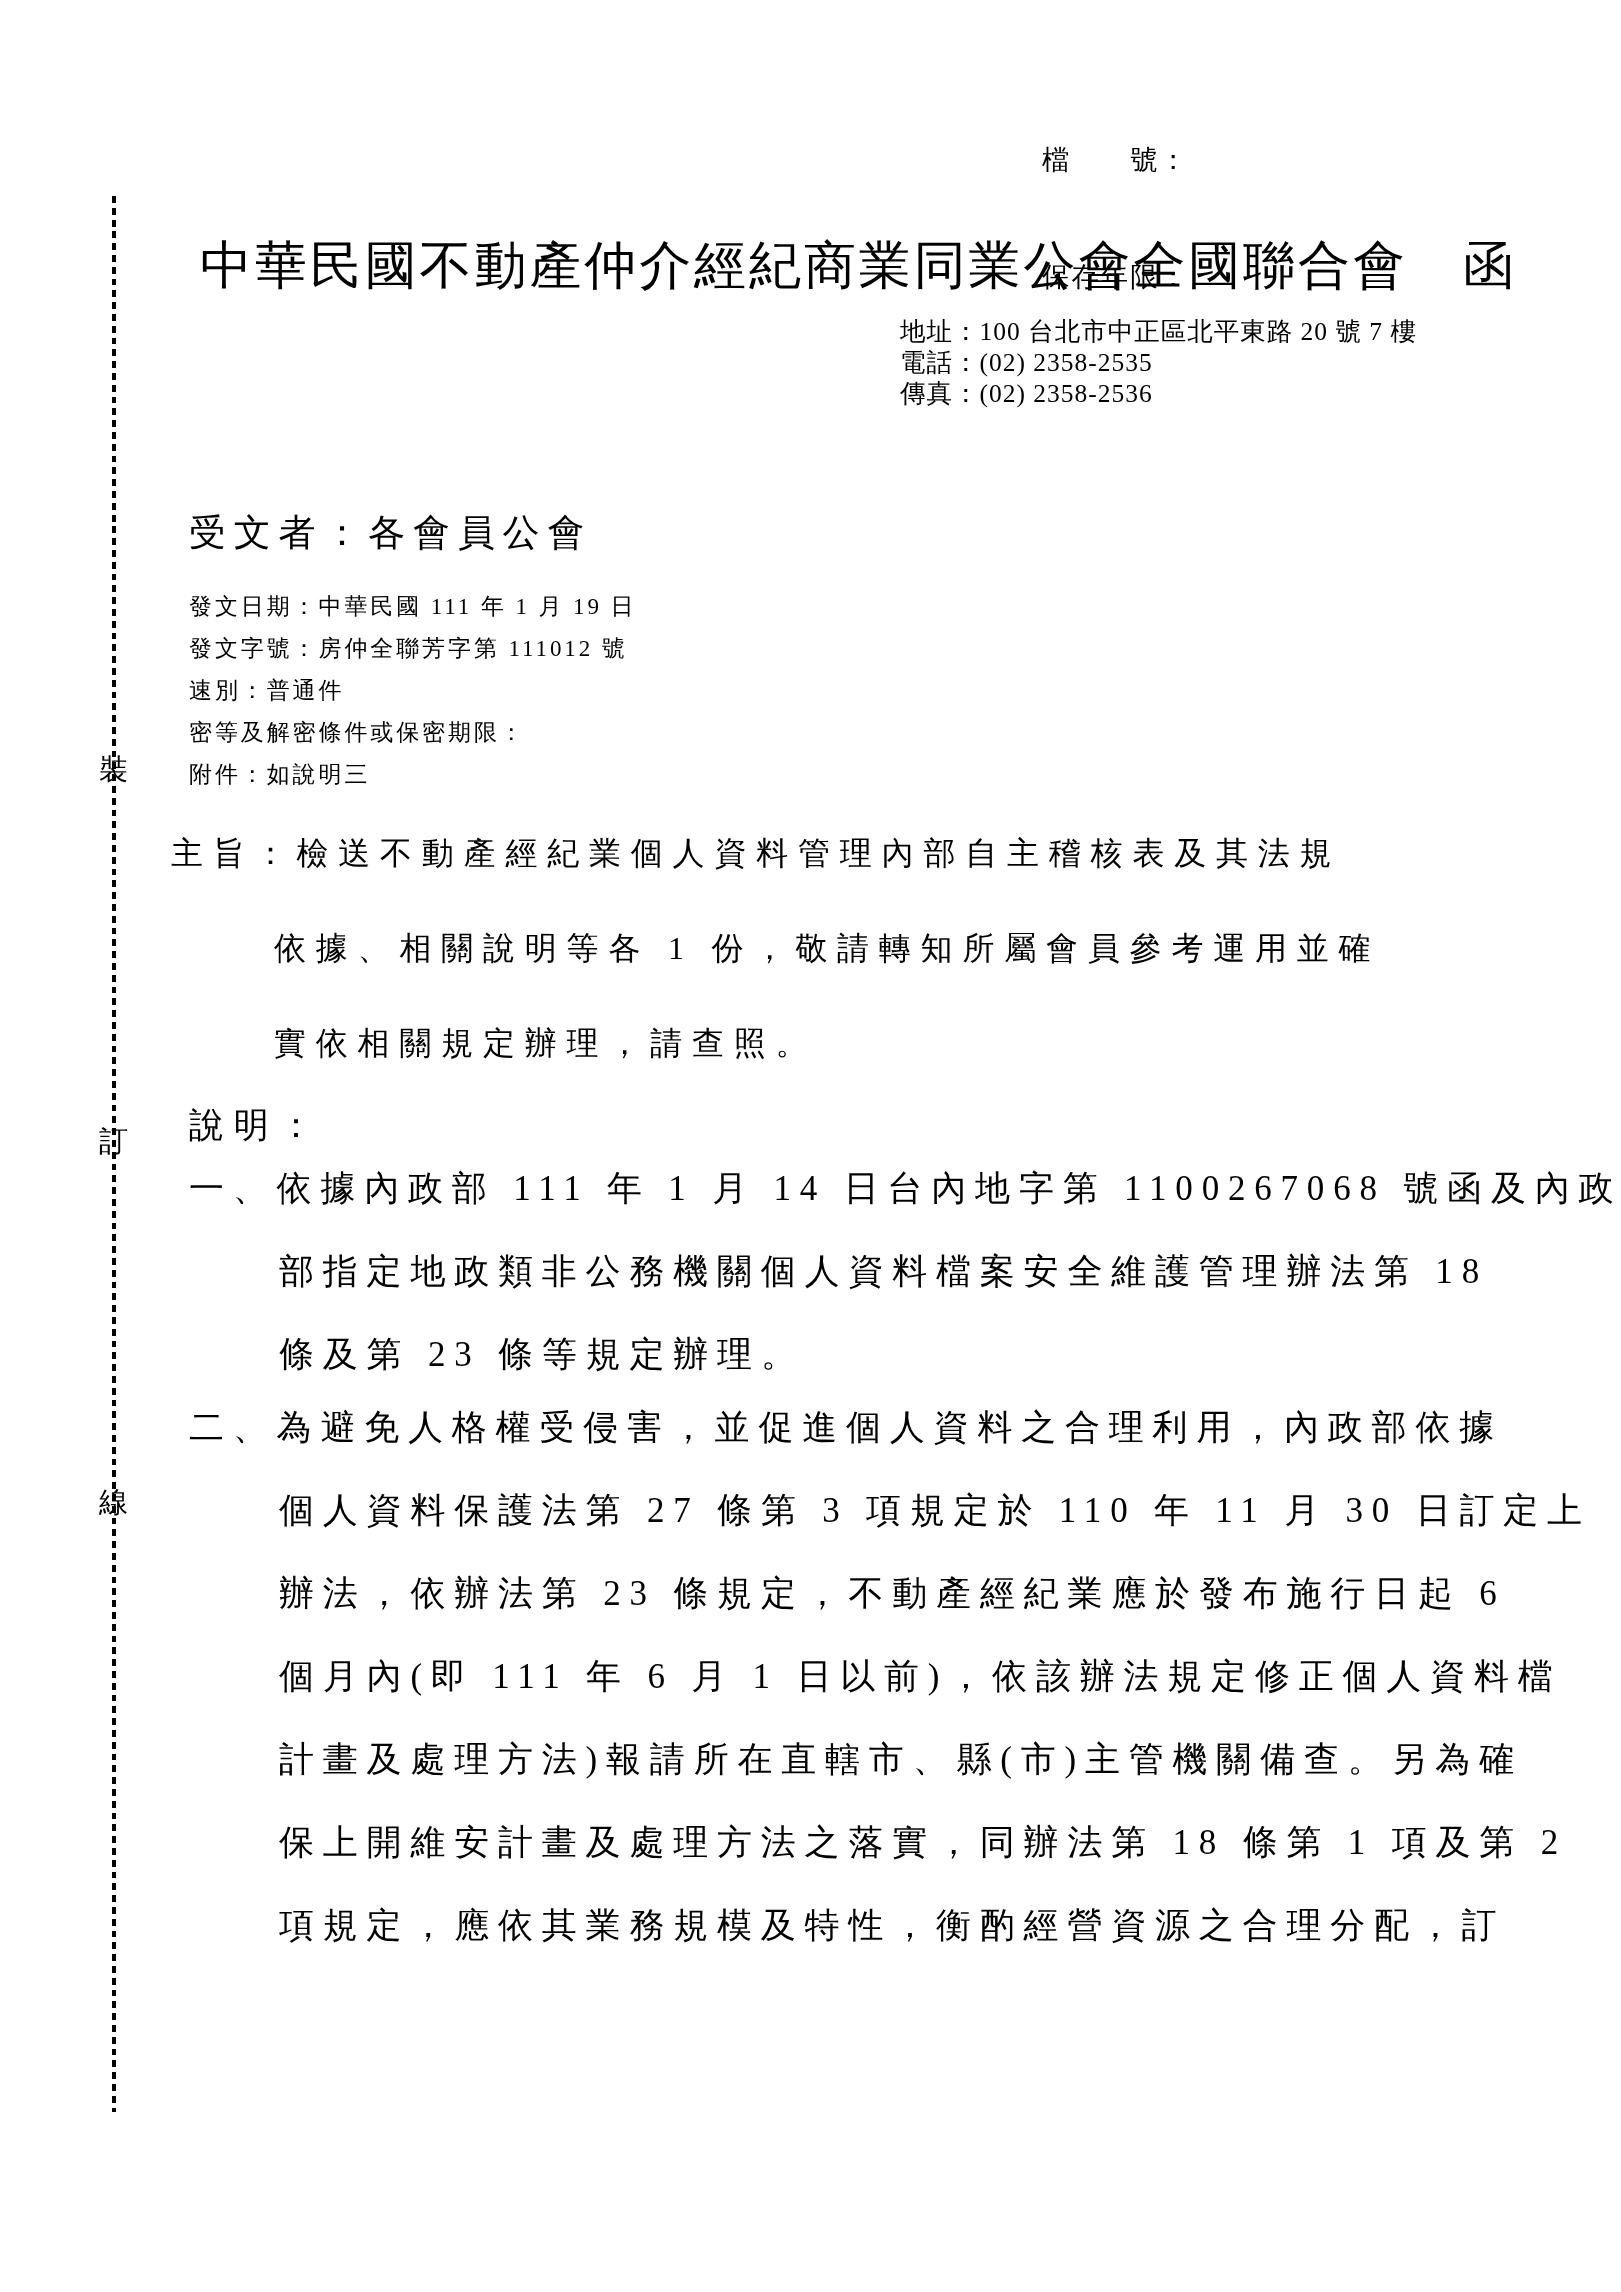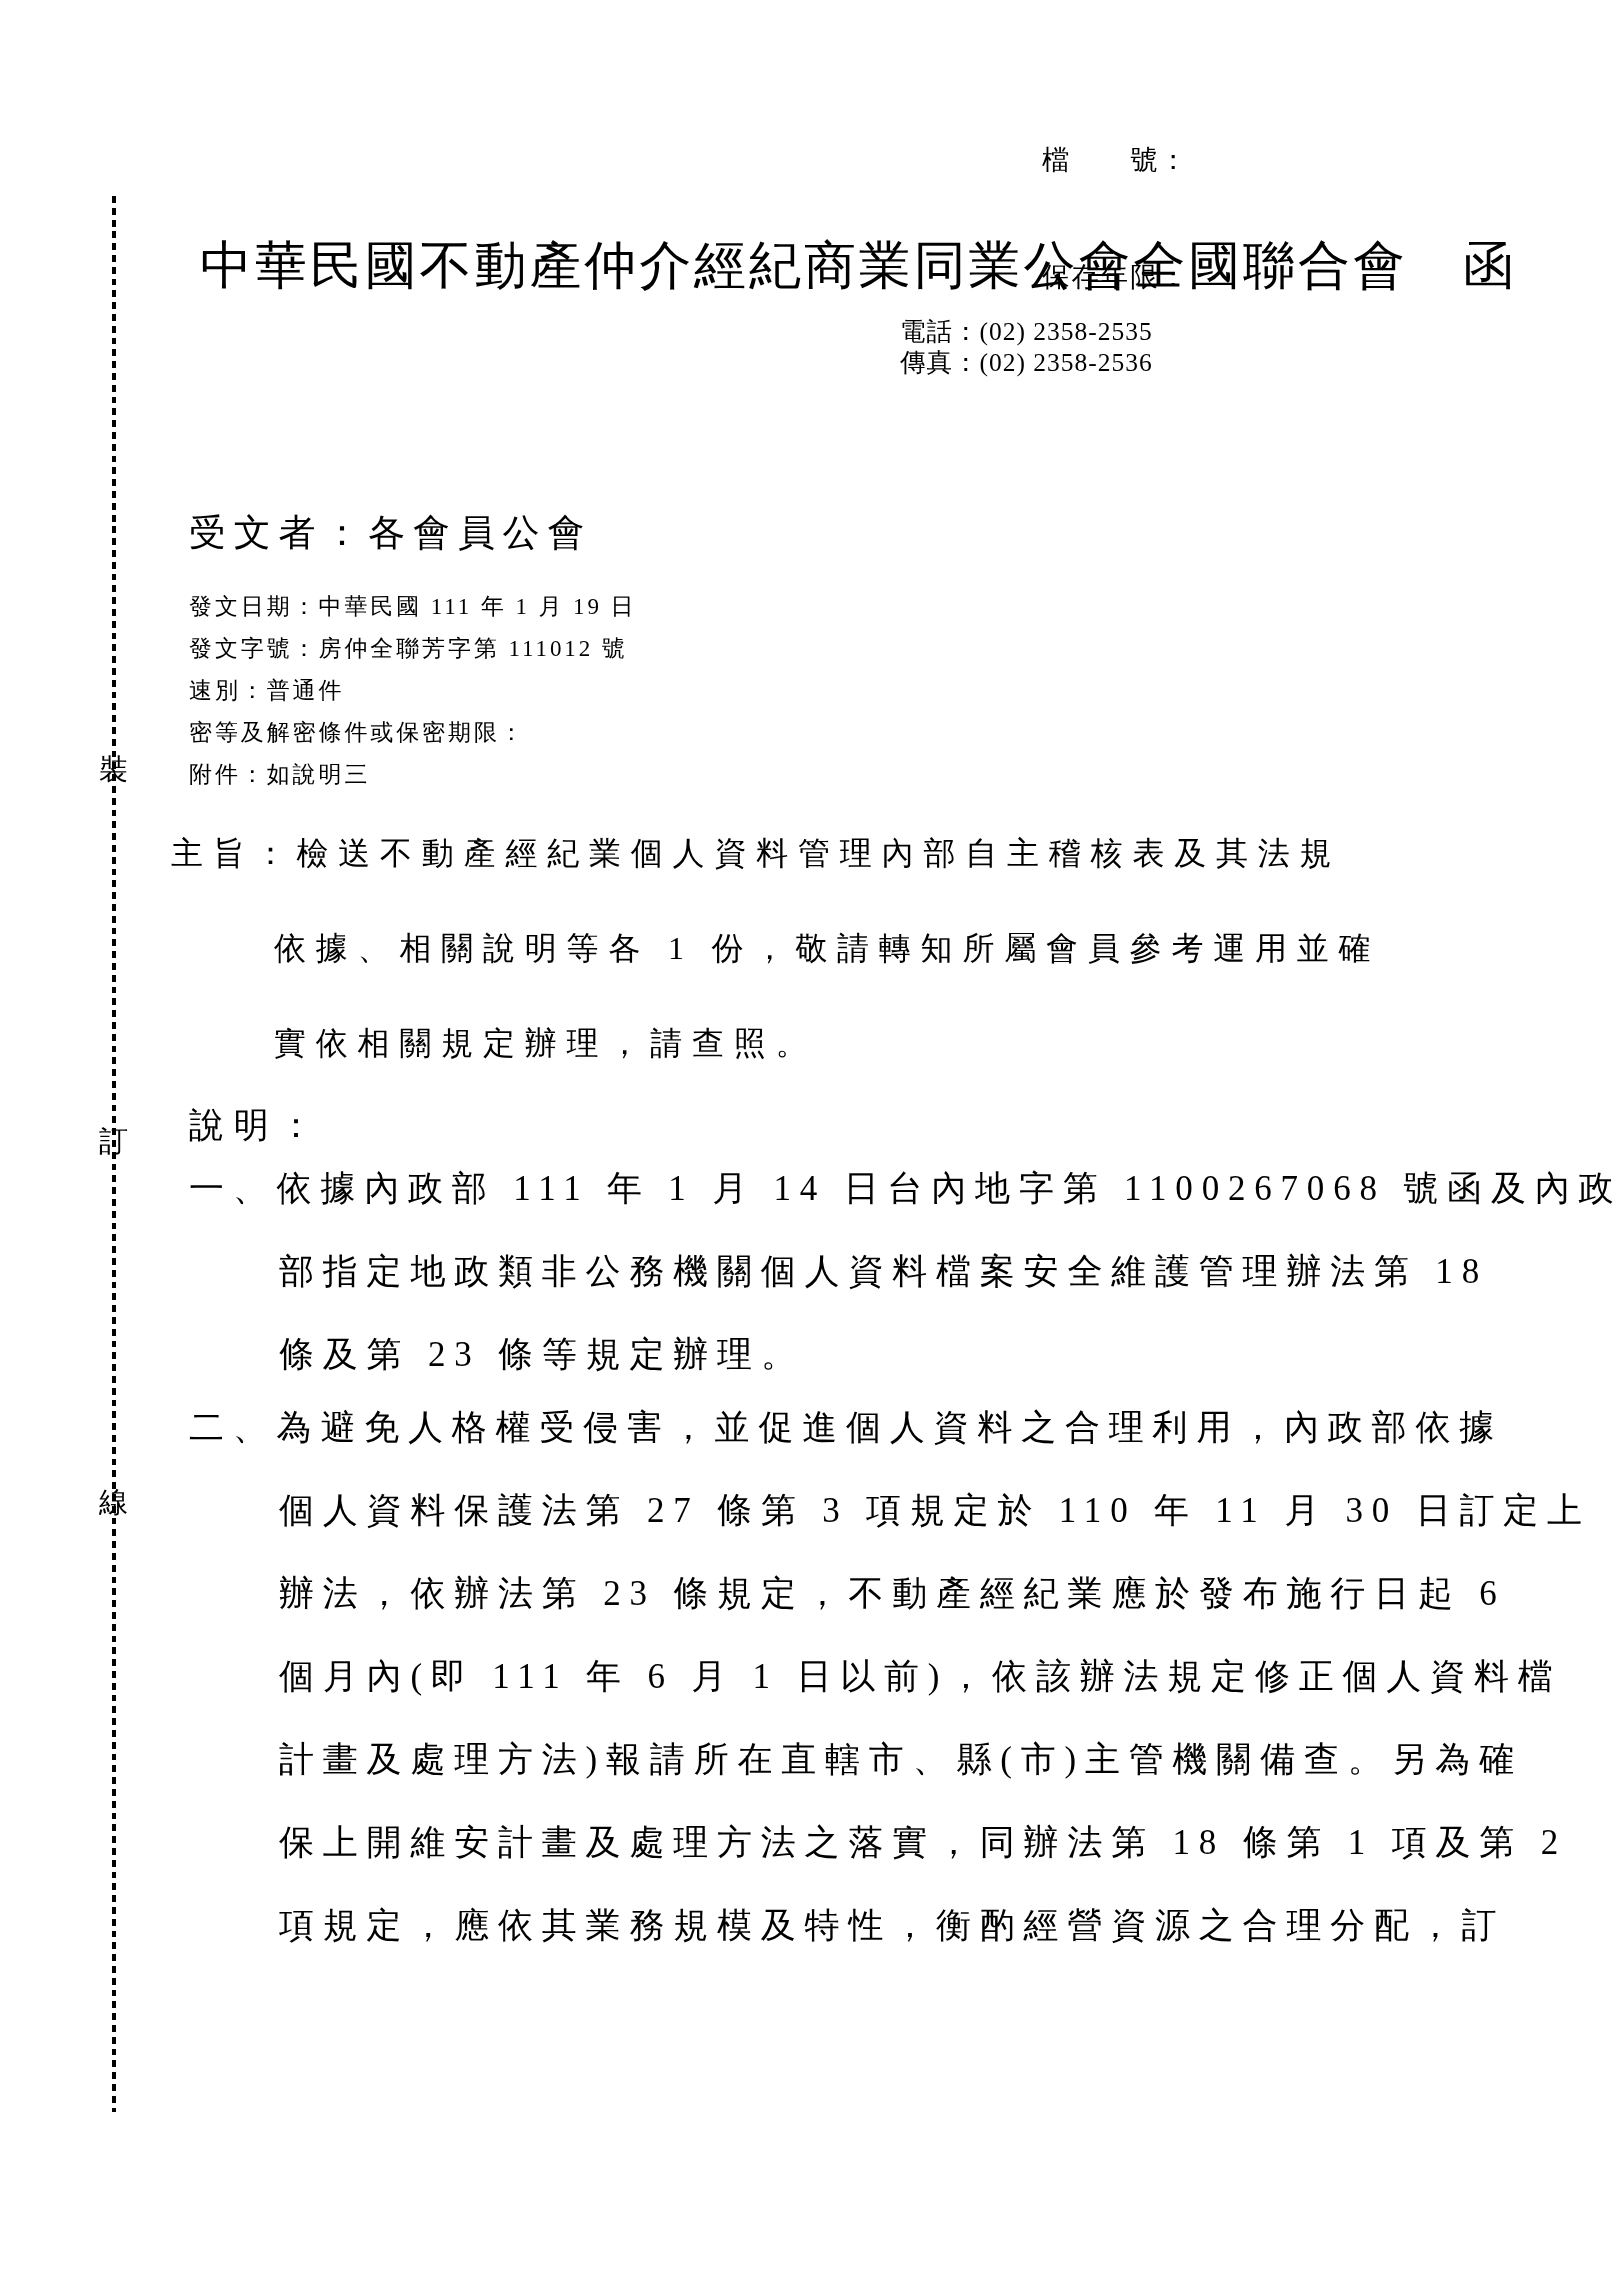--- a/index.html
+++ b/index.html
@@ -132,20 +132,21 @@
   <div class="binding-char c2">線</div>
 
   <div class="file-block">
     <div>檔　　號：</div>
     <div>保存年限：</div>
   </div>
 
   <h1 class="doc-title">中華民國不動產仲介經紀商業同業公會全國聯合會　函</h1>
 
   <div class="contact">
+    <div>地址：100 台北市中正區北平東路 20 號 7 樓</div>
     <div>電話：(02) 2358-2535</div>
     <div>傳真：(02) 2358-2536</div>
   </div>
 
   <div class="recipient">受文者：各會員公會</div>
 
   <div class="meta">
     <div>發文日期：中華民國 111 年 1 月 19 日</div>
     <div>發文字號：房仲全聯芳字第 111012 號</div>
     <div>速別：普通件</div>

